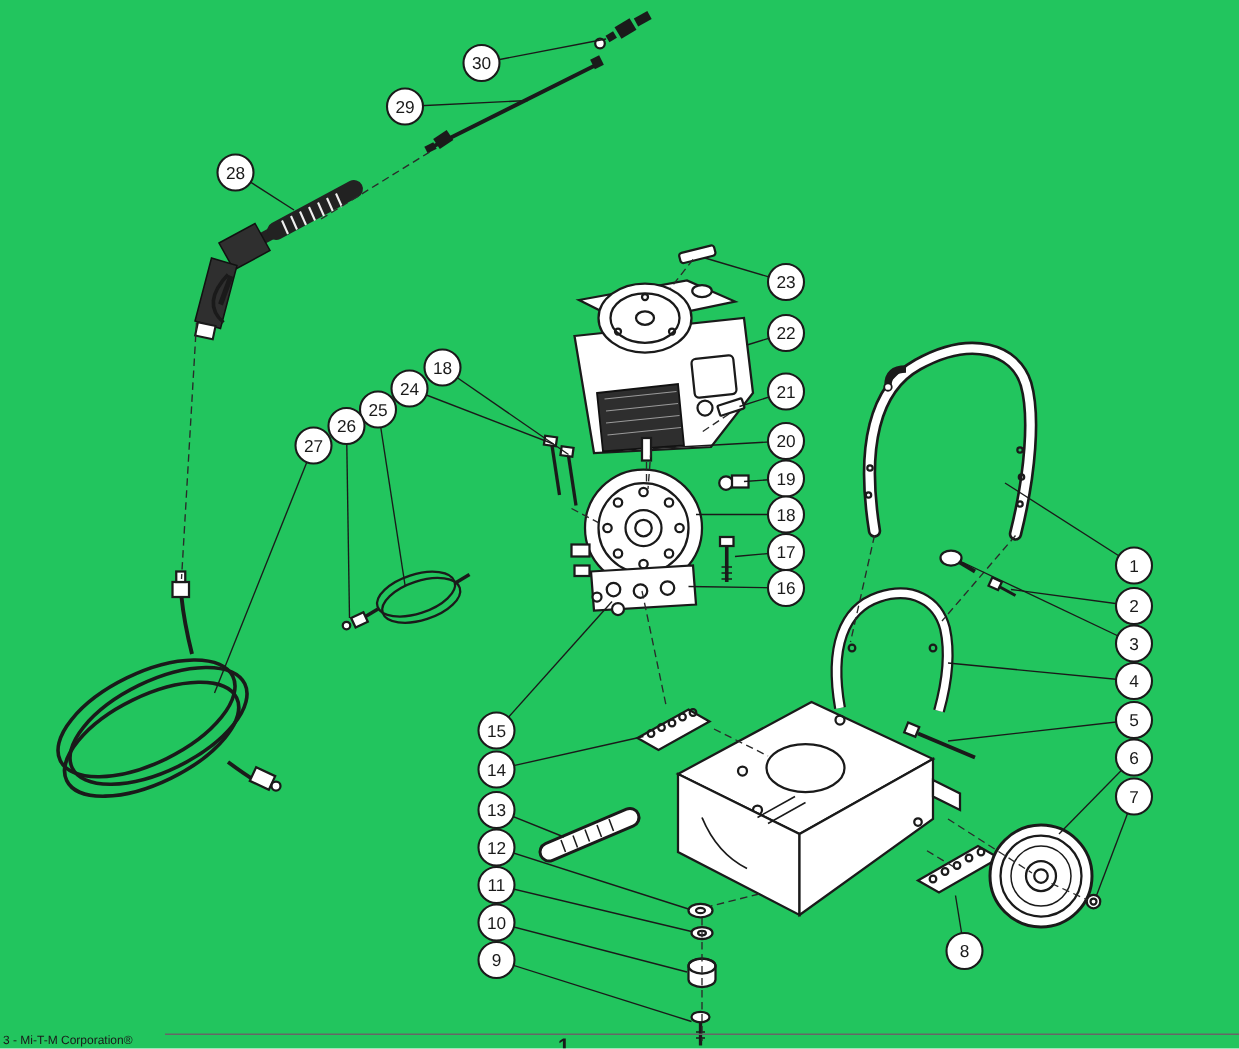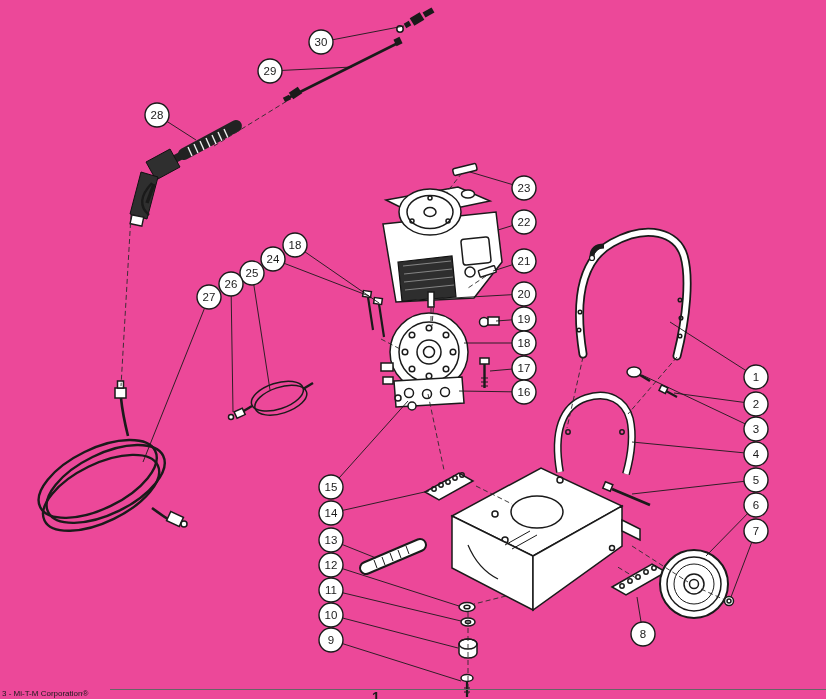--- a/index.html
+++ b/index.html
@@ -1,16 +1,16 @@
 <!DOCTYPE html>
 <html><head>
 <meta charset="utf-8">
 <style>
   html,body{margin:0;padding:0;background:#ffffff;}
-  .page{position:relative;width:826px;height:699px;background:#ec4899;overflow:hidden;
+  .page{position:relative;width:826px;height:699px;background:#22c55e;overflow:hidden;
         font-family:"Liberation Sans",sans-serif;}
   .page svg{position:absolute;left:0;top:0;}
   .leader{stroke:#1a1a1a;stroke-width:0.9;fill:none;}
   .dashline{stroke:#2a2a2a;stroke-width:0.9;fill:none;stroke-dasharray:5 3;}
   .balloon circle{fill:#ffffff;stroke:#1a1a1a;stroke-width:1.4;}
   .balloon text{font-family:"Liberation Sans",sans-serif;font-size:11.5px;fill:#1a1a1a;text-anchor:middle;}
   .footer-text{position:absolute;left:2px;bottom:1px;font-size:8px;color:#1a1a1a;white-space:nowrap;}
   .footer-line{position:absolute;left:110px;right:0;bottom:9px;border-top:1px solid #666;}
   .page-num{position:absolute;left:372px;bottom:-6px;font-size:14px;font-weight:bold;color:#1a1a1a;}
 </style>

